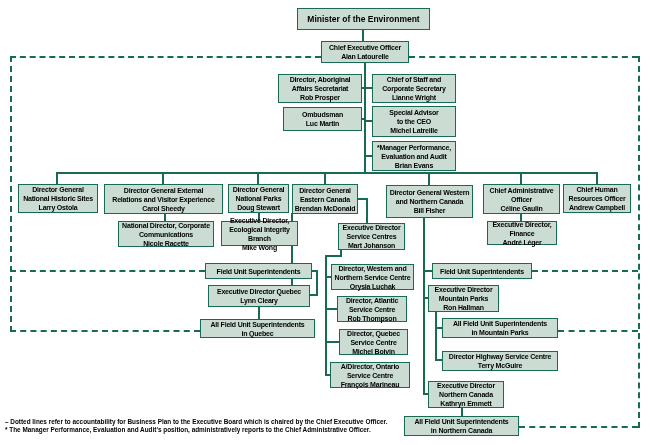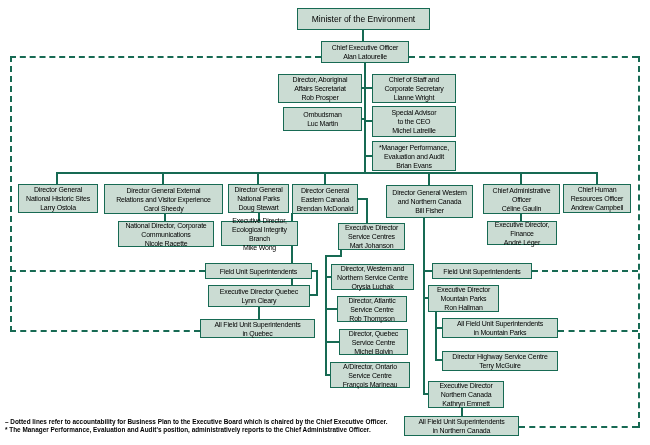--- a/index.html
+++ b/index.html
@@ -8,21 +8,21 @@
     font-family:"Liberation Sans","DejaVu Sans",sans-serif;
   }
   .node{
     position:absolute;box-sizing:border-box;
     background:#cbdcd3;border:1.5px solid #176a53;
     display:flex;align-items:center;justify-content:center;
     text-align:center;
   }
   .node span{
     display:block;white-space:pre-line;
-    font-size:7px;font-weight:normal;line-height:9px;color:#000;
+    font-size:7px;font-weight:bold;line-height:9px;color:#000;
     letter-spacing:-0.2px;
   }
   .node.lg span{font-size:8.5px;line-height:10px;letter-spacing:0;}
   .ln{position:absolute;background:#176a53;}
   .dash{position:absolute;}
   .dash.h{border-top:2px dashed #176a53;height:0;}
   .dash.v{border-left:2px dashed #176a53;width:0;}
   .footnotes{
     position:absolute;left:5px;top:418px;width:630px;
     font-size:6.4px;font-weight:bold;color:#000;line-height:8px;

